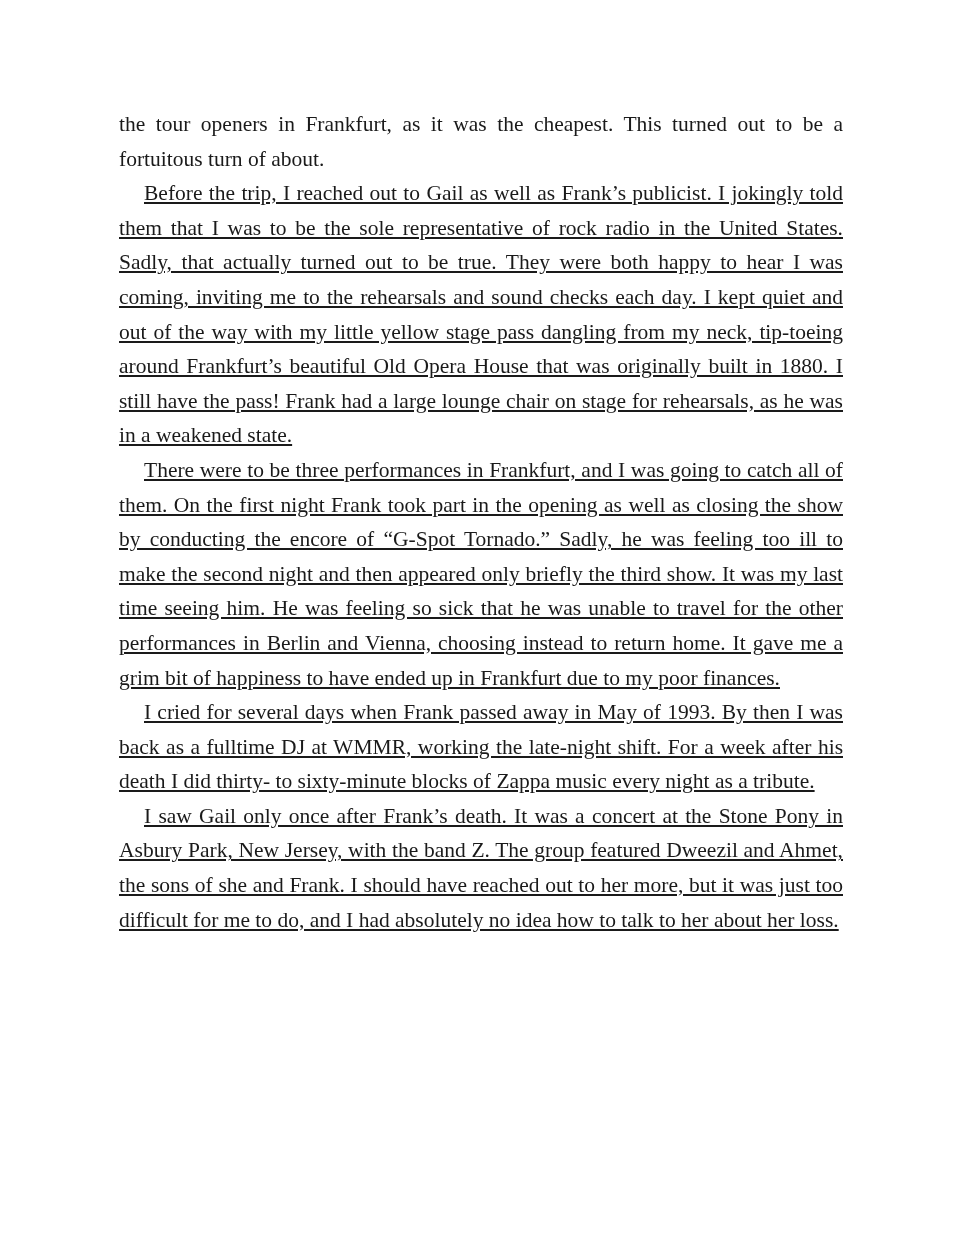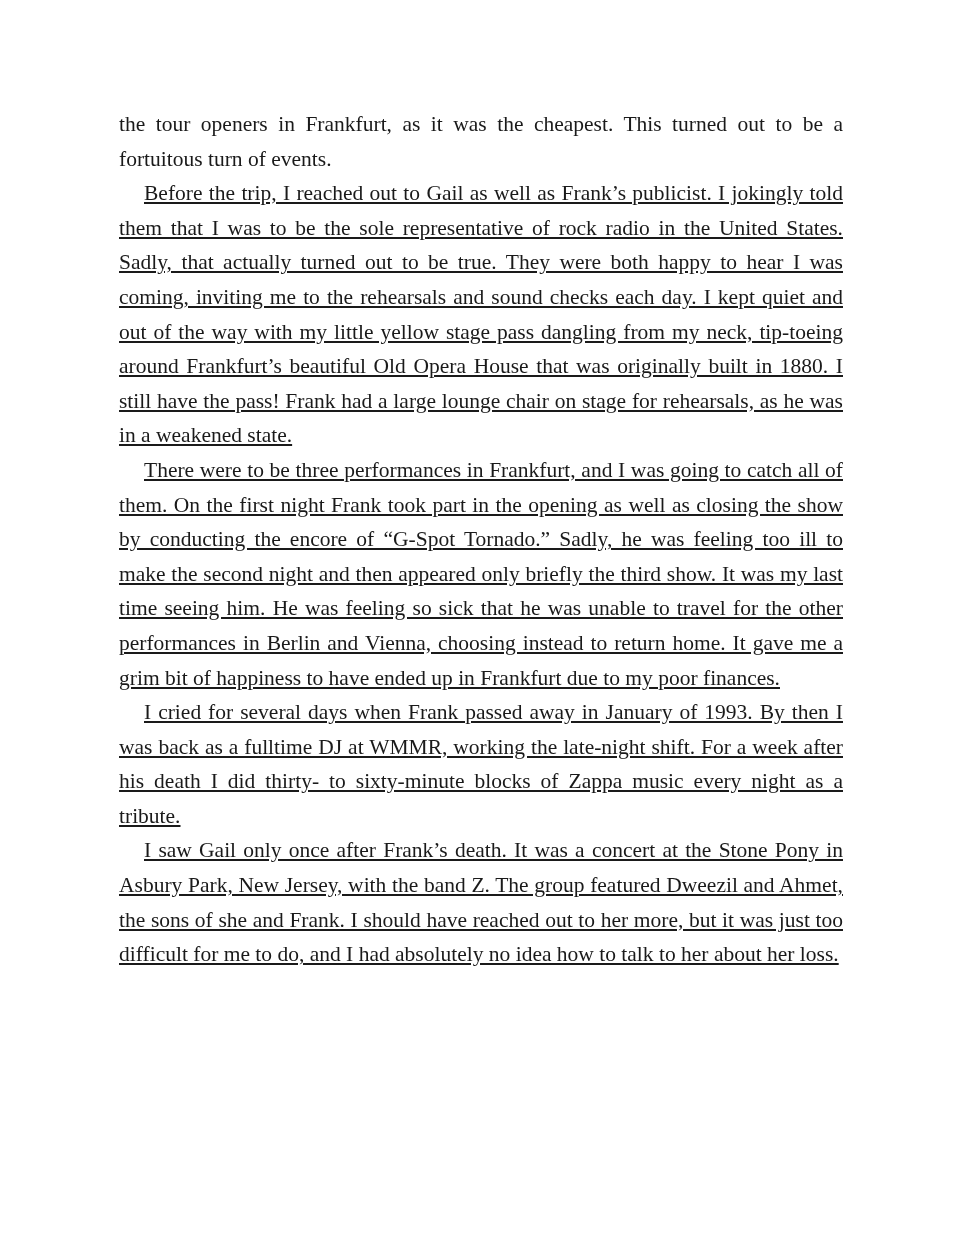--- a/index.html
+++ b/index.html
@@ -33,19 +33,19 @@
   .text-block p.indent {
     text-indent: 25px;
     text-decoration: underline;
   }
 </style>
 </head>
 <body>
 
 <div class="page">
   <div class="text-block" id="paragraphs-container">
-      <p class="no-indent">the tour openers in Frankfurt, as it was the cheapest. This turned out to be a fortuitous turn of events.</p>
+      <p class="no-indent">the tour openers in Frankfurt, as it was the cheapest. This turned out to be a fortuitous turn of about.</p>
       <p class="indent">Before the trip, I reached out to Gail as well as Frank’s publicist. I jokingly told them that I was to be the sole representative of rock radio in the United States. Sadly, that actually turned out to be true. They were both happy to hear I was coming, inviting me to the rehearsals and sound checks each day. I kept quiet and out of the way with my little yellow stage pass dangling from my neck, tip-toeing around Frankfurt’s beautiful Old Opera House that was originally built in 1880. I still have the pass! Frank had a large lounge chair on stage for rehearsals, as he was in a weakened state.</p>
       <p class="indent">There were to be three performances in Frankfurt, and I was going to catch all of them. On the first night Frank took part in the opening as well as closing the show by conducting the encore of “G-Spot Tornado.” Sadly, he was feeling too ill to make the second night and then appeared only briefly the third show. It was my last time seeing him. He was feeling so sick that he was unable to travel for the other performances in Berlin and Vienna, choosing instead to return home. It gave me a grim bit of happiness to have ended up in Frankfurt due to my poor finances.</p>
-      <p class="indent">I cried for several days when Frank passed away in January of 1993. By then I was back as a fulltime DJ at WMMR, working the late-night shift. For a week after his death I did thirty- to sixty-minute blocks of Zappa music every night as a tribute.</p>
+      <p class="indent">I cried for several days when Frank passed away in May of 1993. By then I was back as a fulltime DJ at WMMR, working the late-night shift. For a week after his death I did thirty- to sixty-minute blocks of Zappa music every night as a tribute.</p>
       <p class="indent">I saw Gail only once after Frank’s death. It was a concert at the Stone Pony in Asbury Park, New Jersey, with the band Z. The group featured Dweezil and Ahmet, the sons of she and Frank. I should have reached out to her more, but it was just too difficult for me to do, and I had absolutely no idea how to talk to her about her loss.</p>
     </div>
 </div>
 
 </body></html>

